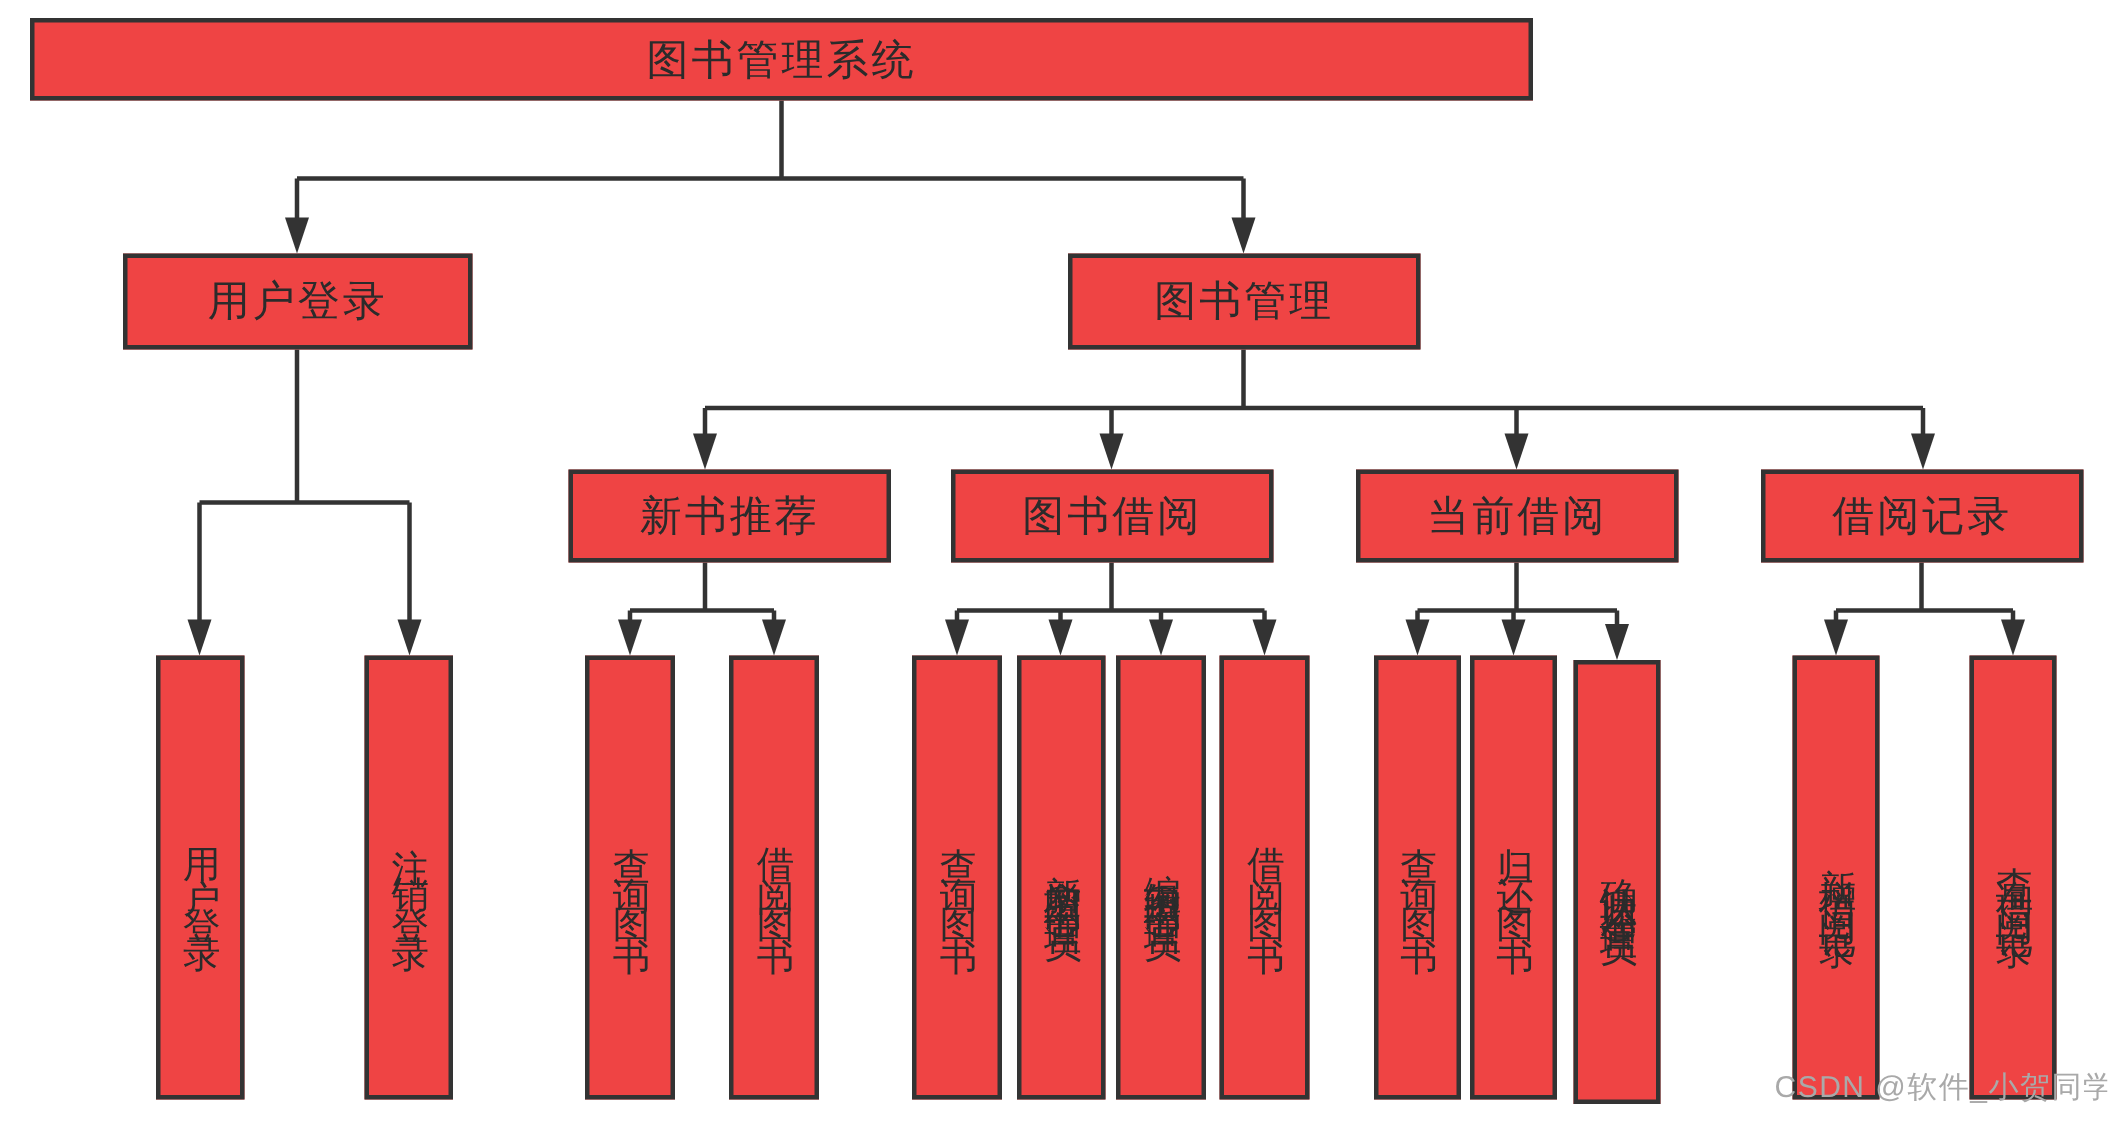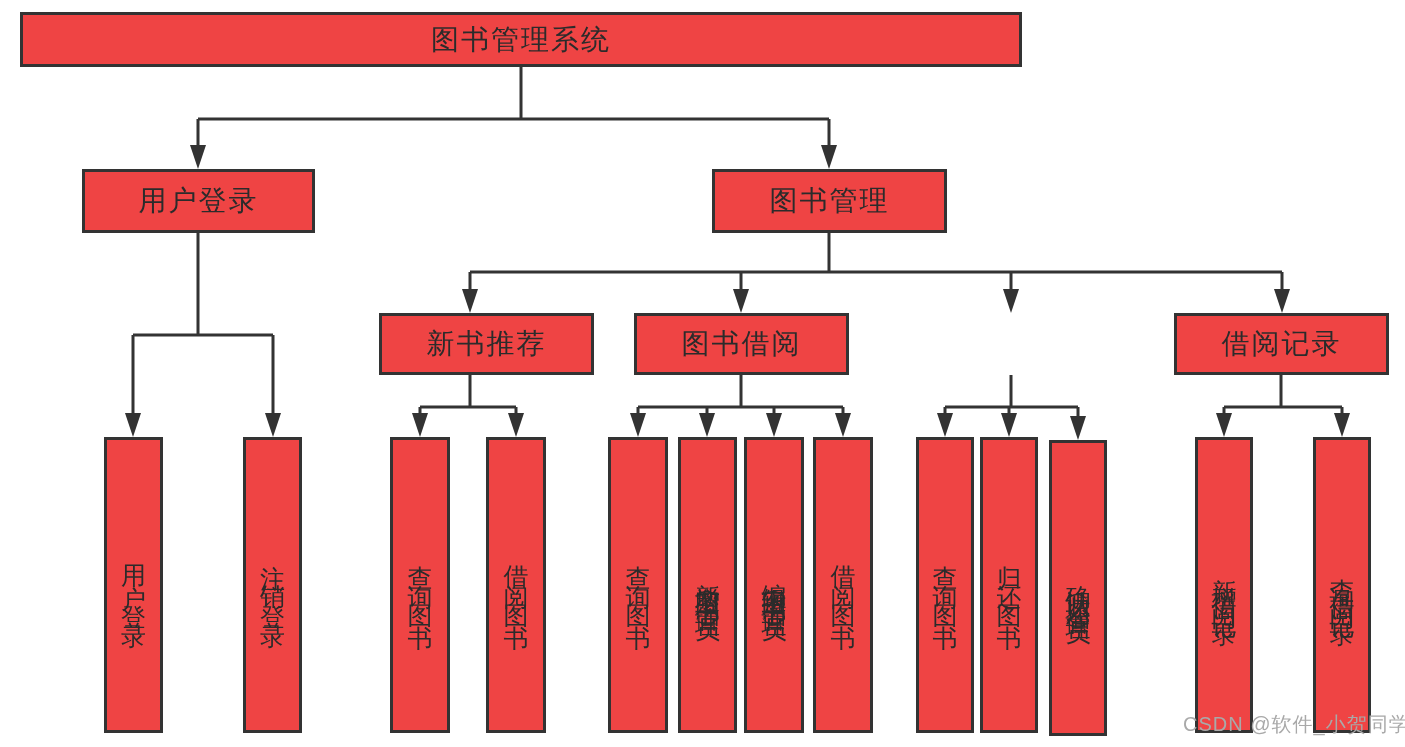--- a/index.html
+++ b/index.html
@@ -95,20 +95,21 @@
     </g>
   </svg>
 
   <div class="node h" style="left:20px; top:12px; width:1002px; height:55px;">图书管理系统</div>
 
   <div class="node h" style="left:82px; top:169px; width:233px; height:64px;">用户登录</div>
   <div class="node h" style="left:712px; top:169px; width:235px; height:64px;">图书管理</div>
 
   <div class="node h" style="left:379px; top:313px; width:215px; height:62px;">新书推荐</div>
   <div class="node h" style="left:634px; top:313px; width:215px; height:62px;">图书借阅</div>
+  <div class="node h" style="left:904px; top:313px; width:215px; height:62px;">当前借阅</div>
   <div class="node h" style="left:1174px; top:313px; width:215px; height:62px;">借阅记录</div>
 
   <div class="node leaf" style="left:104px; top:437px; width:59px; height:296px;">
     <span class="sp-wide">用户登录</span>
   </div>
   <div class="node leaf" style="left:243px; top:437px; width:59px; height:296px;">
     <span class="sp-wide">注销登录</span>
   </div>
 
   <div class="node leaf" style="left:390px; top:437px; width:60px; height:296px;">

